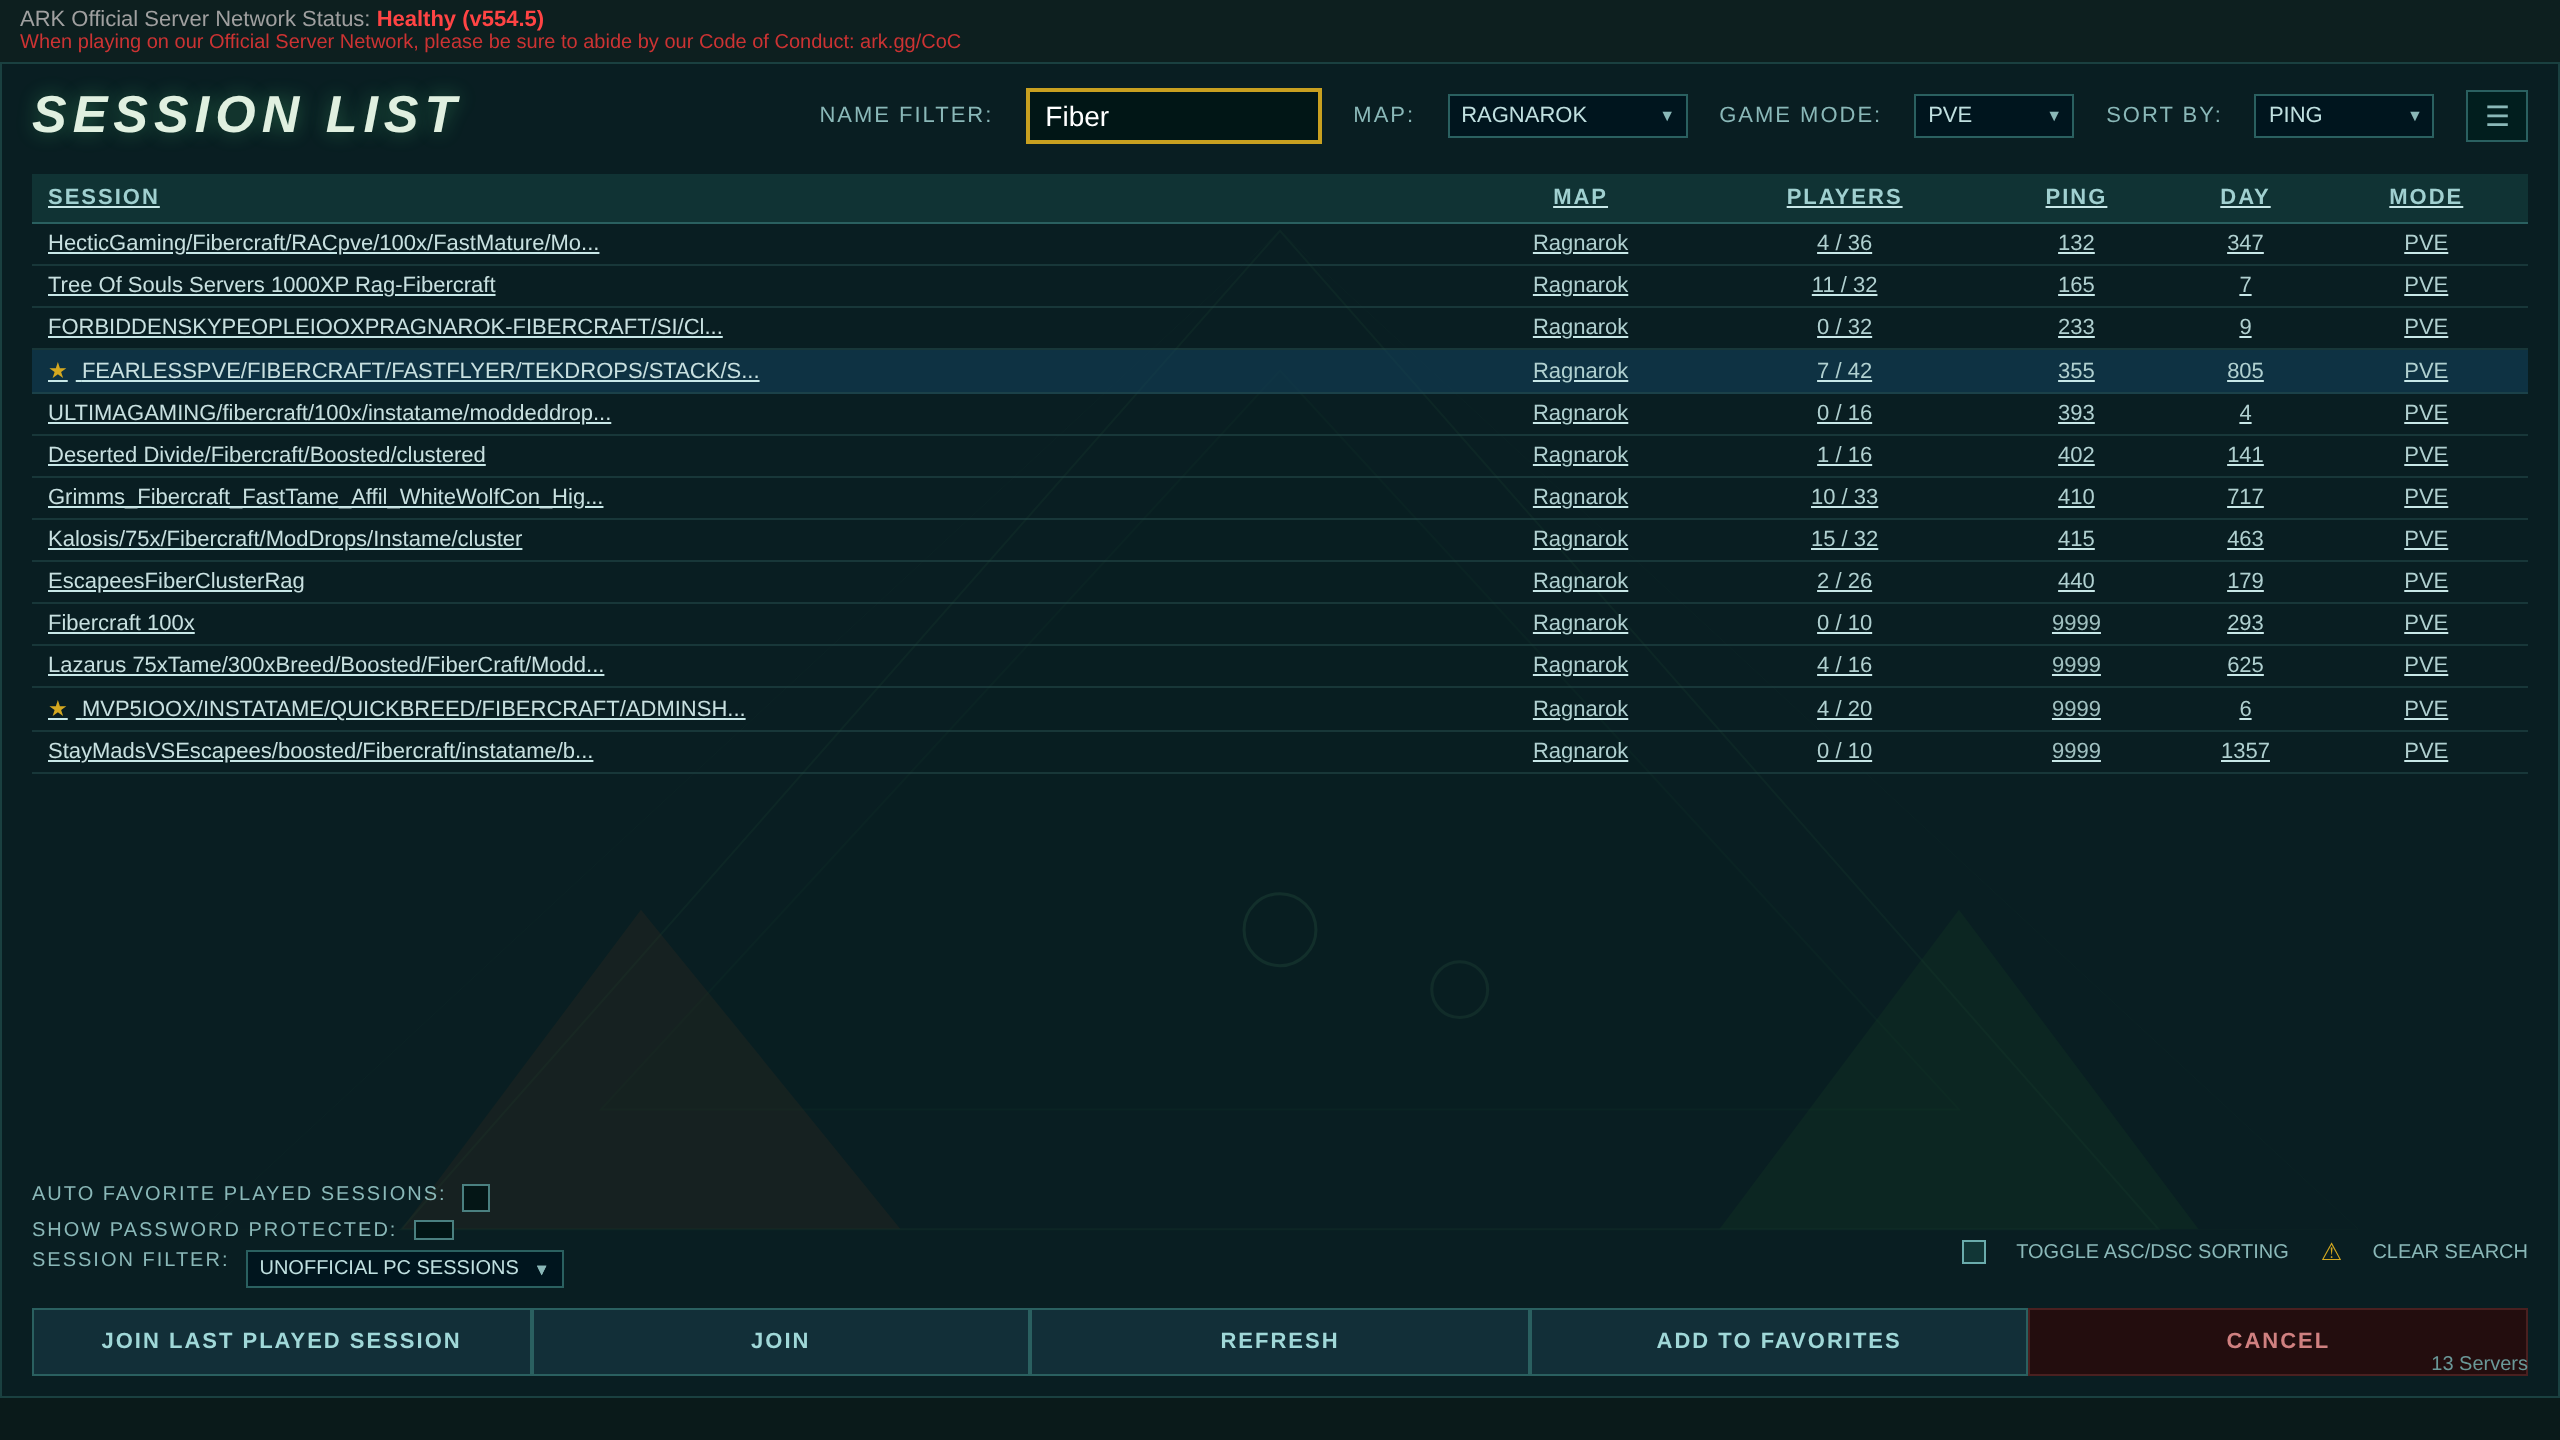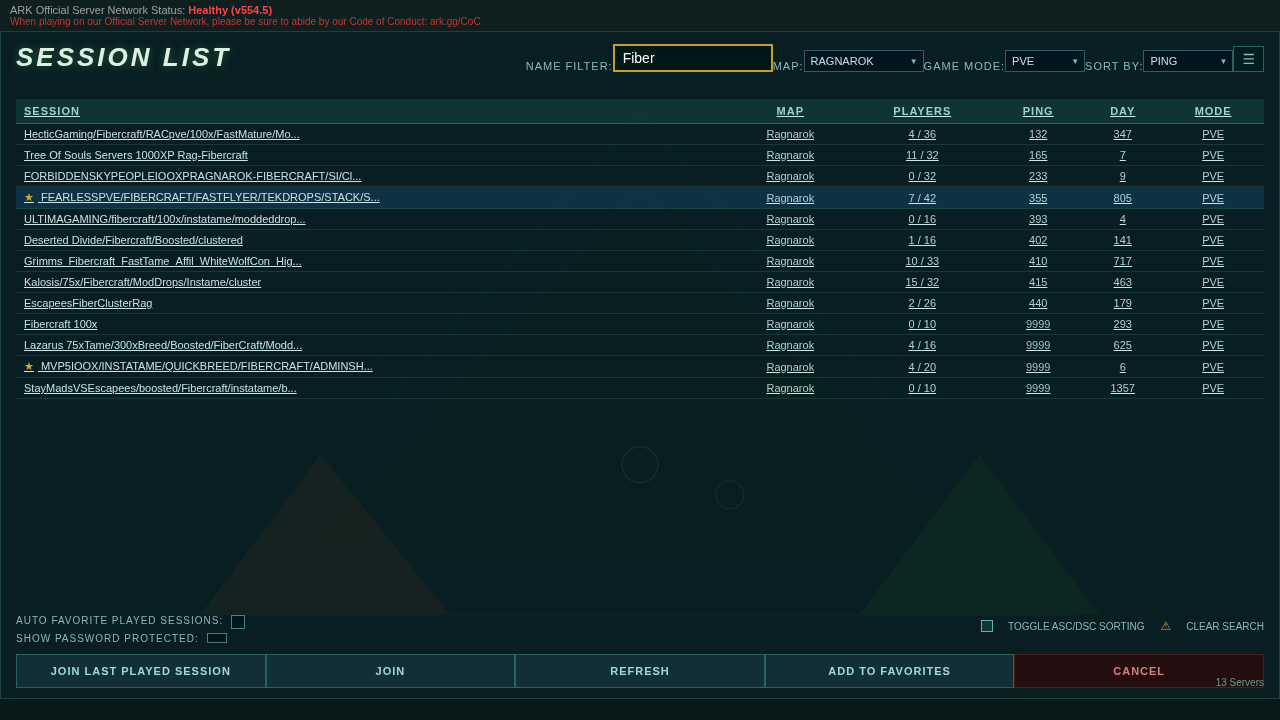--- a/index.html
+++ b/index.html
@@ -58,56 +58,56 @@
     }
 
     .content-wrapper {
       position: relative;
       z-index: 1;
     }
 
     .header-row {
       display: flex;
       align-items: center;
-      margin-bottom: 26px;
+      margin-bottom: 14px;
       gap: 20px;
     }
 
     .session-list-title {
       font-size: 26px;
       font-weight: bold;
       color: #e0f0e0;
       letter-spacing: 3px;
       text-transform: uppercase;
       font-style: italic;
       text-shadow: 0 0 10px rgba(100,255,150,0.3);
       flex-shrink: 0;
     }
 
     .filter-group {
       display: flex;
-      align-items: flex-end;
-      gap: 0;
+      align-items: center;
+      gap: 16px;
       margin-left: auto;
     }
 
     .filter-label {
       font-size: 11px;
       color: #8ab8b8;
       letter-spacing: 1px;
       white-space: nowrap;
     }
 
     .name-filter-input {
       background: rgba(0, 20, 20, 0.8);
       border: 2px solid #c8a020;
       color: #ffffff;
       font-size: 14px;
       padding: 4px 8px;
-      width: 160px;
+      width: 148px;
       outline: none;
     }
 
     .dropdown {
       background: rgba(0, 20, 30, 0.9);
       border: 1px solid #2a6060;
       color: #c0e0e0;
       font-size: 11px;
       padding: 4px 6px;
       cursor: pointer;
@@ -542,20 +542,31 @@
 
     <div class="bottom-options">
       <div class="option-row">
         <span>AUTO FAVORITE PLAYED SESSIONS:</span>
         <span class="checkbox" style="width:14px;height:14px;border:1px solid #4a8080;background:rgba(0,20,20,0.8);display:inline-block;"></span>
       </div>
       <div class="option-row">
         <span>SHOW PASSWORD PROTECTED:</span>
         <span class="toggle-dot"></span>
       </div>
+      <div class="option-row">
+        <span>SESSION FILTER:</span>
+        <div class="dropdown-wrapper">
+          <select class="session-filter-dropdown">
+            <option>UNOFFICIAL PC SESSIONS</option>
+            <option>OFFICIAL PC SESSIONS</option>
+            <option>ALL SESSIONS</option>
+          </select>
+          <span style="position:absolute;right:6px;top:50%;transform:translateY(-50%);font-size:8px;color:#8ab8b8;pointer-events:none;">▼</span>
+        </div>
+      </div>
     </div>
 
     <div class="bottom-buttons">
       <button class="action-btn">JOIN LAST PLAYED SESSION</button>
       <button class="action-btn">JOIN</button>
       <button class="action-btn">REFRESH</button>
       <button class="action-btn">ADD TO FAVORITES</button>
       <button class="action-btn cancel-btn">CANCEL</button>
     </div>
 

